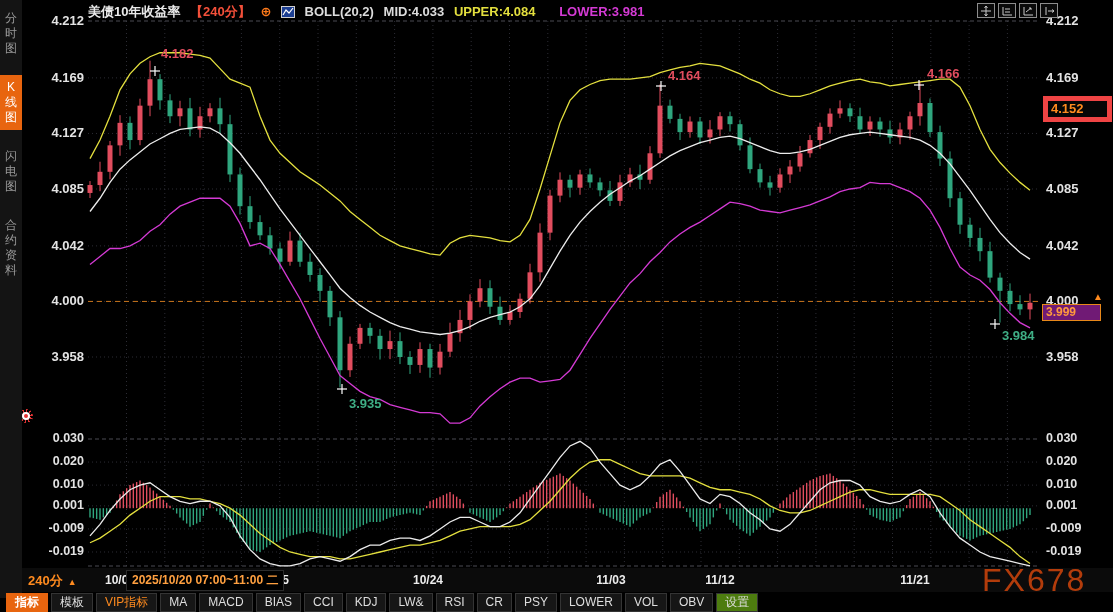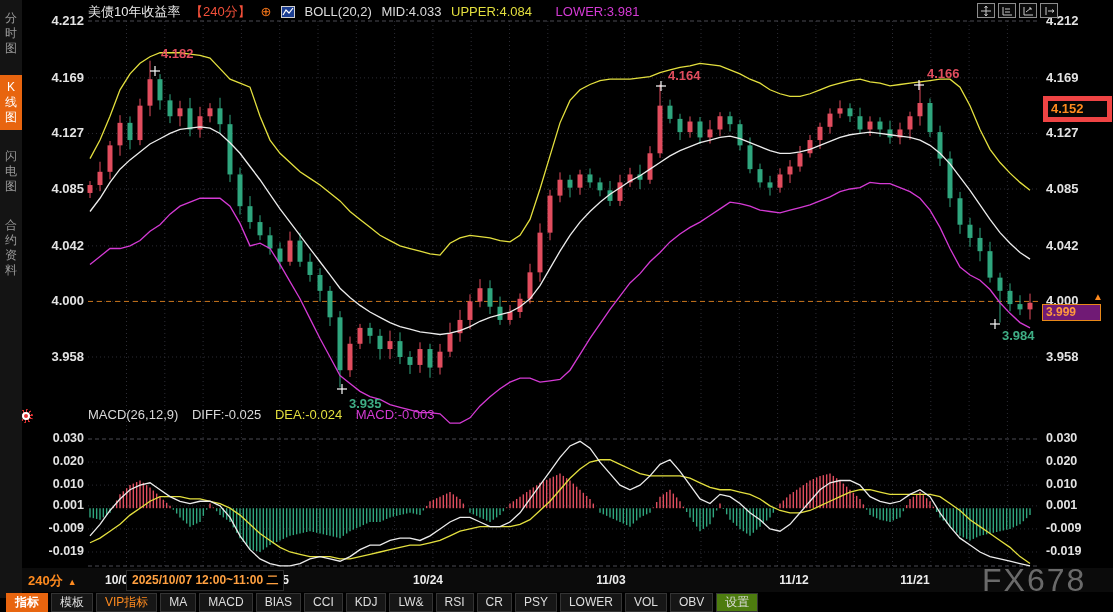--- a/index.html
+++ b/index.html
@@ -7,21 +7,21 @@
        font-family:"Liberation Sans","DejaVu Sans",sans-serif;}
   
   #sidebar{position:absolute;left:0;top:0;width:22px;height:592px;background:#141414;z-index:6;}
   .side-tab{width:22px;margin-bottom:14px;padding:5px 0;text-align:center;font-size:12px;
             line-height:15px;color:#9a9a9a;word-break:break-all;cursor:pointer;}
   .side-tab .vt{display:block;width:14px;margin:0 auto;word-break:break-all;}
   .side-tab.active{background:#e8650f;color:#fff;}
   
   #hdr{position:absolute;left:88px;top:3px;height:16px;font-size:13px;color:#dcdcdc;
        white-space:nowrap;z-index:5;}
-  #hdr span{margin-right:6px;}
+  #hdr span{margin-right:6px;font-weight:bold;}
   .c-title{color:#eaeaea;}
   .c-period{color:#f4503a;}
   .c-plus{color:#ff7a1a;font-size:13px;}
   .c-upper{color:#e3df3e;}
   .c-lower{color:#d43ad4;padding-left:14px;}
   #hdr-icons{position:absolute;left:977px;top:3px;display:flex;gap:3px;z-index:5;}
   .hic{width:16px;height:13px;border:1px solid #8d8d8d;display:flex;align-items:center;
        justify-content:center;background:#0a0a0a;cursor:pointer;}
   
   .axis-label{position:absolute;font-weight:700;font-size:13px;color:#e3e3e3;z-index:4;
@@ -49,21 +49,21 @@
   #burst i b{position:absolute;left:2px;top:2px;width:4px;height:4px;border-radius:50%;background:#e23333;}
   
   #xrow{position:absolute;left:22px;top:568px;width:1091px;height:24px;background:#0b0b0b;z-index:3;}
   .xtick{position:absolute;top:5px;transform:translateX(-50%);font-weight:700;font-size:12px;
      color:#ececec;white-space:nowrap;}
   #xperiod{position:absolute;left:6px;top:4px;color:#ff8b1f;font-weight:700;font-size:13px;z-index:4;}
   #xperiod em{font-style:normal;font-size:9px;margin-left:5px;}
   #xtooltip{position:absolute;left:104px;top:2px;background:#000;border:1px solid #2c2c2c;
      color:#ffa040;font-weight:700;font-size:12px;padding:1px 5px;white-space:nowrap;z-index:5;}
   #watermark{position:absolute;left:960px;top:-6px;font-size:32px;letter-spacing:2px;
-     color:#737373;opacity:.92;z-index:6;}
+     color:#c2410c;opacity:.92;z-index:6;}
   
   #btoolbar{position:absolute;left:6px;top:593px;display:flex;gap:3px;z-index:6;}
   .tbtn{height:17px;line-height:17px;padding:0 8px;background:#161616;border:1px solid #343434;
      color:#dedede;font-size:12px;white-space:nowrap;cursor:pointer;}
   .tbtn.active{background:#e8650f;border-color:#e8650f;color:#fff;font-weight:700;}
   .tbtn.vip{color:#ff8b1f;}
   .tbtn.muted{background:#4d7c0f;}
   svg text{font-family:"Liberation Sans","DejaVu Sans",sans-serif;}
 </style>
 </head>
@@ -706,39 +706,33 @@
       <div class="axis-label lft sm" style="top: 520.934px;">-0.009</div>
       <div class="axis-label rgt sm" style="top: 520.934px;">-0.009</div>
       <div class="axis-label lft sm" style="top: 543.994px;">-0.019</div>
       <div class="axis-label rgt sm" style="top: 543.994px;">-0.019</div>
     </div>
 
   <div id="marker-upper">4.152</div>
   <div id="marker-current">3.999</div>
   <div id="axis-arrow">▲</div>
 
-  <div id="macd-hdr">
-    <span>MACD(26,12,9)</span>
-    <span>DIFF:-0.025</span>
-    <span class="dea">DEA:-0.024</span>
-    <span class="mcd">MACD:-0.003</span>
-  </div>
 
   <span id="burst">
       <i>
         <b></b>
       </i>
     </span>
 
   <div id="xrow">
     <span id="xperiod">
       <span>240分</span><em>▲</em>
     </span>
-    <span id="xticks"><span class="xtick" style="left: 98px;">10/06</span><span class="xtick" style="left: 252px;">10/15</span><span class="xtick" style="left: 406px;">10/24</span><span class="xtick" style="left: 589px;">11/03</span><span class="xtick" style="left: 772px;">11/12</span><span class="xtick" style="left: 893px;">11/21</span></span>
-    <span id="xtooltip">2025/10/07 12:00~11:00 二</span>
+    <span id="xticks"><span class="xtick" style="left: 98px;">10/06</span><span class="xtick" style="left: 252px;">10/15</span><span class="xtick" style="left: 406px;">10/24</span><span class="xtick" style="left: 589px;">11/03</span><span class="xtick" style="left: 698px;">11/12</span><span class="xtick" style="left: 893px;">11/21</span></span>
+    <span id="xtooltip">2025/10/20 07:00~11:00 二</span>
     <span id="watermark">FX678</span>
   </div>
 
   <div id="btoolbar">
       <div class="tbtn active">指标</div>
       <div class="tbtn">模板</div>
       <div class="tbtn vip">VIP指标</div>
       <div class="tbtn">MA</div>
       <div class="tbtn">MACD</div>
       <div class="tbtn">BIAS</div>

